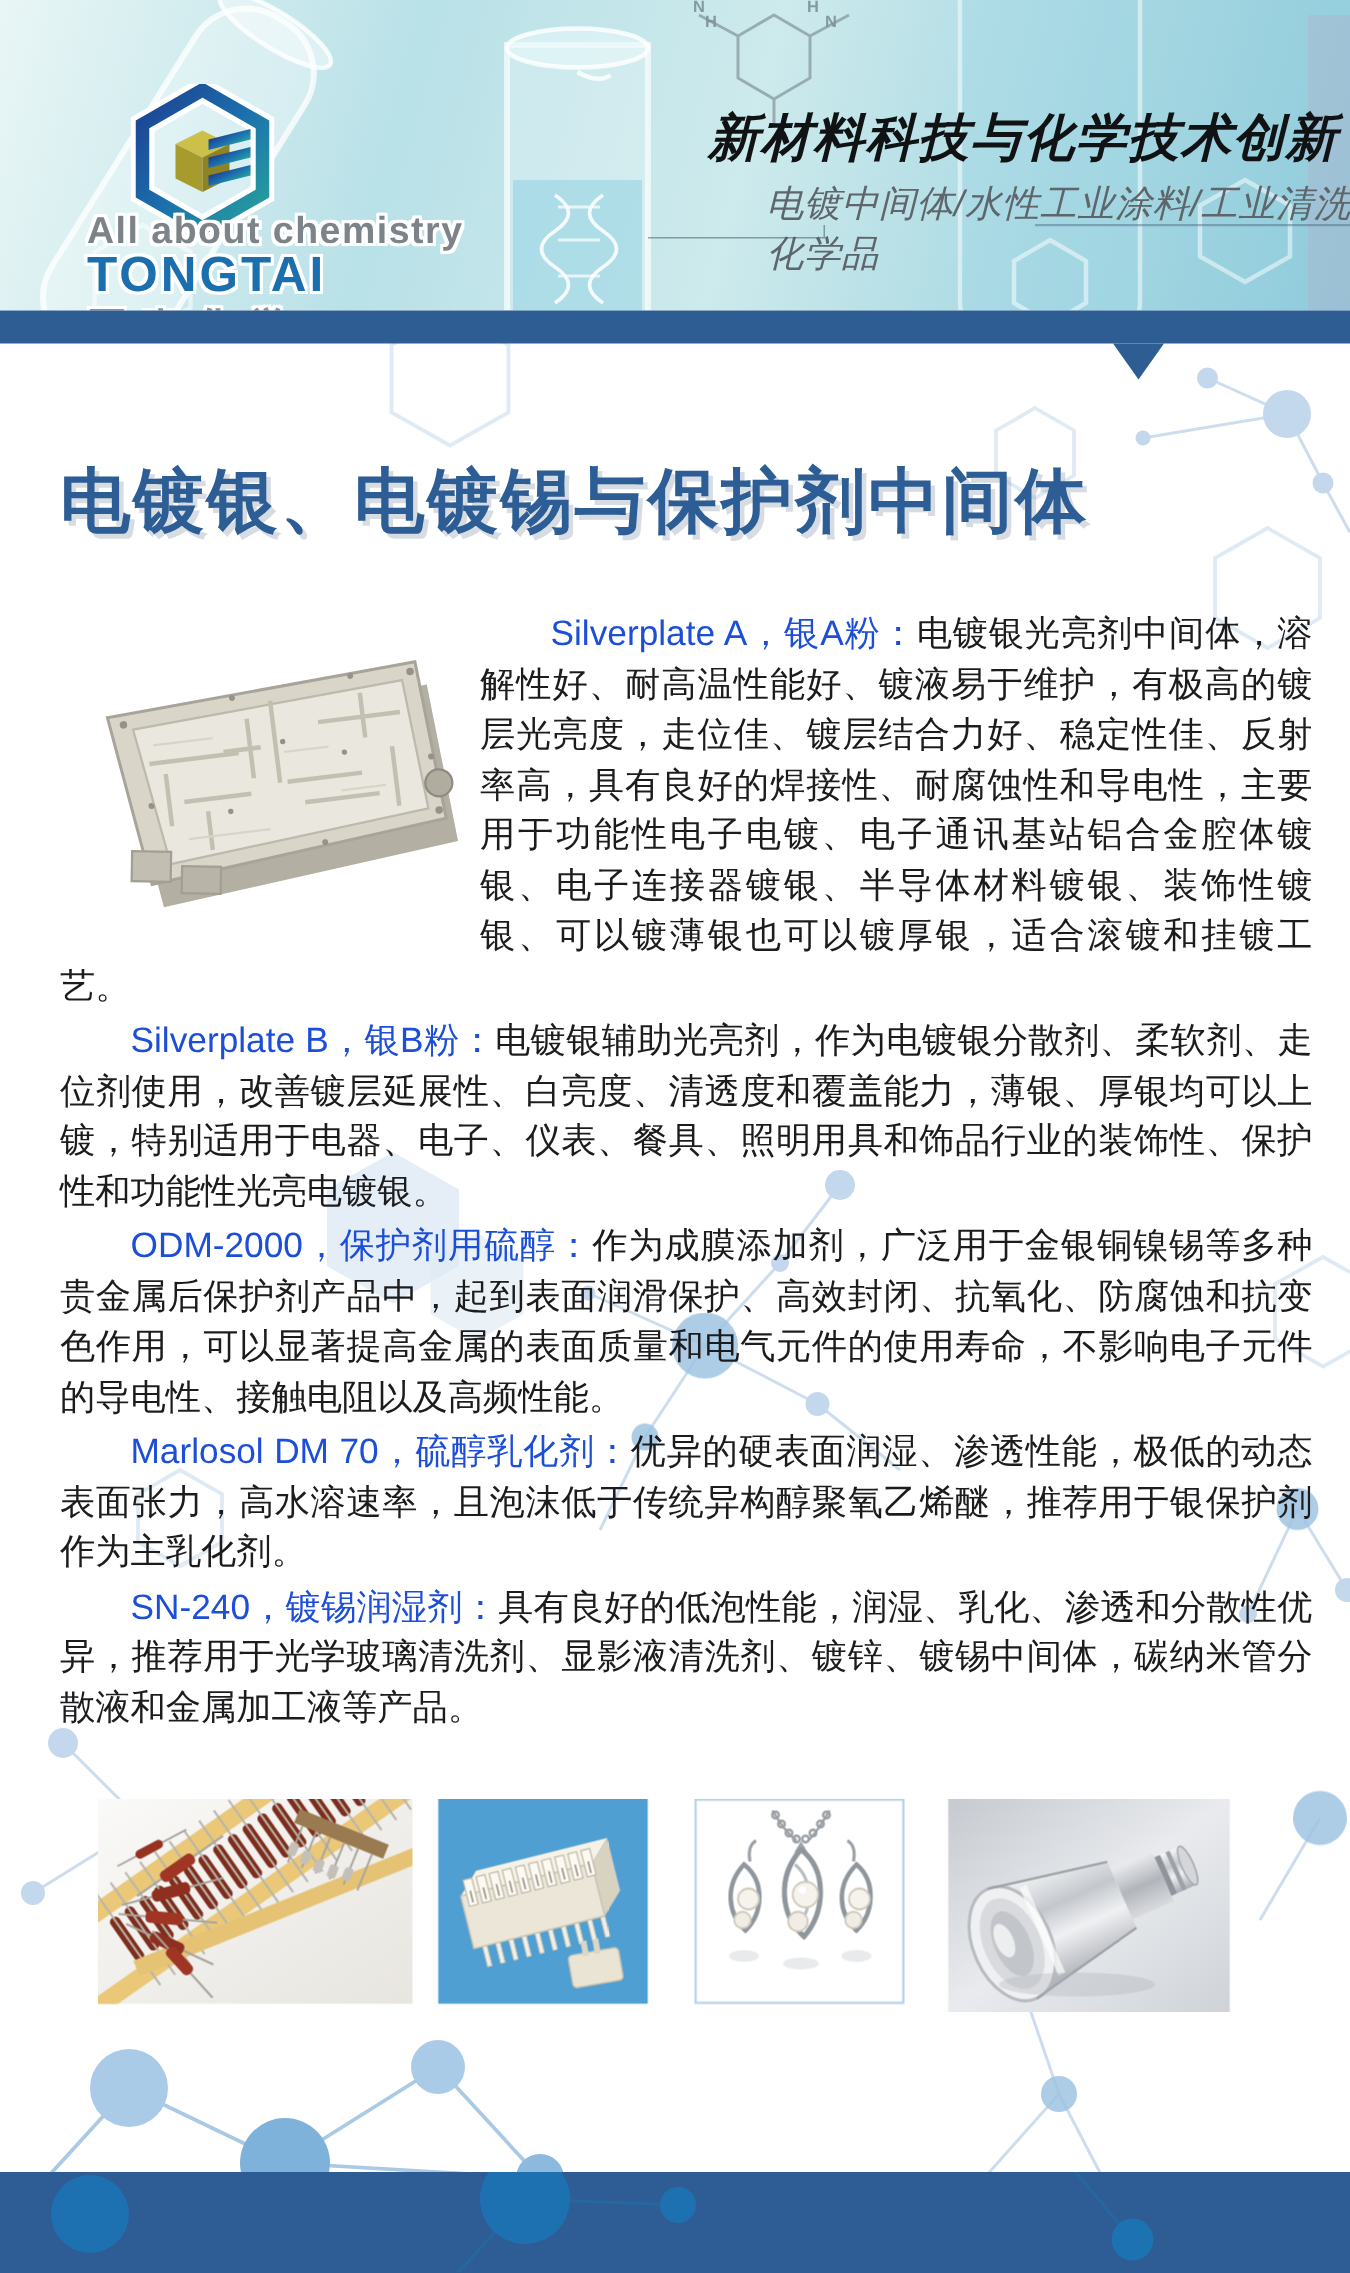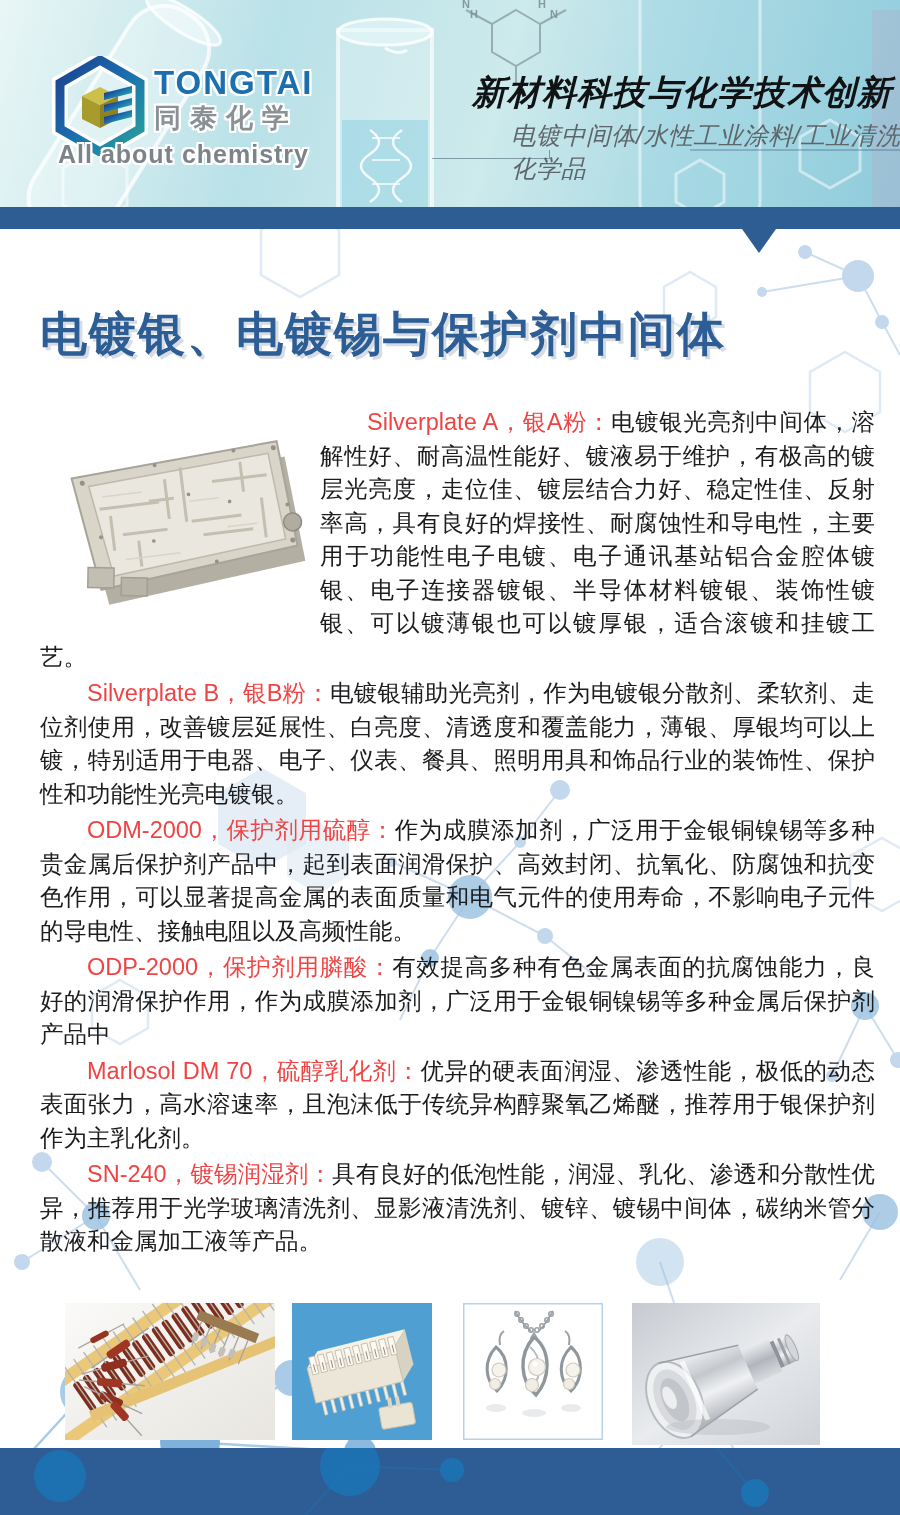--- a/index.html
+++ b/index.html
@@ -11,21 +11,21 @@
   }
   
   .bg-decor { position:absolute; inset:0; z-index:0; pointer-events:none; }
   
   .header {
     position:relative; height:207px; z-index:2;
     background:linear-gradient(105deg,#e9f6f5 0%,#b9e1e8 30%,#cdeaec 55%,#a7d8e2 78%,#8fcbdc 100%);
     overflow:hidden;
   }
   .header-art { position:absolute; inset:0; }
-  .logo { position:absolute; left:52px; top:56px; display:flex; align-items:flex-start; }
+  .logo { position:absolute; left:52px; top:56px; display:flex; align-items:center;flex-direction:column; }
   .logo-hex { width:96px; height:100px; }
   .logo-text { margin-left:6px; margin-top:10px; }
   .logo-en {
     font-size:33px; font-weight:bold; color:#1c6fae; letter-spacing:2px; line-height:1;
     text-shadow:-2px -2px 0 #fff,2px -2px 0 #fff,-2px 2px 0 #fff,2px 2px 0 #fff,0 2px 0 #fff,0 -2px 0 #fff,2px 0 0 #fff,-2px 0 0 #fff;
   }
   .logo-cn {
     font-size:27px; font-weight:bold; color:#8a9094; letter-spacing:9px; line-height:1.15; margin-top:4px;
     text-shadow:-2px -2px 0 #fff,2px -2px 0 #fff,-2px 2px 0 #fff,2px 2px 0 #fff,0 2px 0 #fff,0 -2px 0 #fff,2px 0 0 #fff,-2px 0 0 #fff;
   }
@@ -48,21 +48,21 @@
   }
   
   .content { position:relative; z-index:1; padding:0 25px 0 40px; }
   .page-title {
     margin-top:74px; text-align:left;
     font-size:47px; font-weight:900; color:#2d5d95; letter-spacing:2px;
     text-shadow:3px 3px 0 rgba(150,162,178,0.38);
   }
   .body-text { margin-top:40px; font-size:23.5px; line-height:33.5px; color:#1c1c1e; text-align:justify; }
   .para { text-indent:2em; margin-bottom:3px; }
-  .para .lead { color:#ef4444; }
+  .para .lead { color:#1d4ed8; }
   .para.clear { clear:both; }
   .hero-img { float:left; width:272px; height:203px; margin:2px 8px 8px 0; }
   
   .gallery { position:relative; z-index:1; margin:44px 0 0 65px; display:flex; align-items:flex-start; }
   .g-item { flex:none; }
   .g1 { width:210px; height:137px; margin-right:17px; }
   .g2 { width:140px; height:137px; margin-right:31px; }
   .g3 { width:140px; height:137px; margin-right:29px; }
   .g4 { width:188px; height:142px; }
   
@@ -244,21 +244,20 @@
 
         <rect x="40" y="150" width="26" height="20" fill="#c2beb2" stroke="#a39f94" stroke-width="1.5" transform="rotate(8 53 160)"></rect>
         <rect x="72" y="164" width="26" height="18" fill="#b8b4a8" stroke="#a39f94" stroke-width="1.5" transform="rotate(8 85 173)"></rect>
         <circle cx="250" cy="128" r="9" fill="#b0aca0" stroke="#8f8b80" stroke-width="1.5"></circle>
       </g>
     </svg>
 
     <p class="para"><span class="lead">Silverplate A，银A粉：</span><span>电镀银光亮剂中间体，溶解性好、耐高温性能好、镀液易于维护，有极高的镀层光亮度，走位佳、镀层结合力好、稳定性佳、反射率高，具有良好的焊接性、耐腐蚀性和导电性，主要用于功能性电子电镀、电子通讯基站铝合金腔体镀银、电子连接器镀银、半导体材料镀银、装饰性镀银、可以镀薄银也可以镀厚银，适合滚镀和挂镀工艺。</span></p>
     <p class="para clear"><span class="lead">Silverplate B，银B粉：</span><span>电镀银辅助光亮剂，作为电镀银分散剂、柔软剂、走位剂使用，改善镀层延展性、白亮度、清透度和覆盖能力，薄银、厚银均可以上镀，特别适用于电器、电子、仪表、餐具、照明用具和饰品行业的装饰性、保护性和功能性光亮电镀银。</span></p>
     <p class="para"><span class="lead">ODM-2000，保护剂用硫醇：</span><span>作为成膜添加剂，广泛用于金银铜镍锡等多种贵金属后保护剂产品中，起到表面润滑保护、高效封闭、抗氧化、防腐蚀和抗变色作用，可以显著提高金属的表面质量和电气元件的使用寿命，不影响电子元件的导电性、接触电阻以及高频性能。</span></p>
-    <p class="para"><span class="lead">ODP-2000，保护剂用膦酸：</span><span>有效提高多种有色金属表面的抗腐蚀能力，良好的润滑保护作用，作为成膜添加剂，广泛用于金银铜镍锡等多种金属后保护剂产品中</span></p>
     <p class="para"><span class="lead">Marlosol DM 70，硫醇乳化剂：</span><span>优异的硬表面润湿、渗透性能，极低的动态表面张力，高水溶速率，且泡沫低于传统异构醇聚氧乙烯醚，推荐用于银保护剂作为主乳化剂。</span></p>
     <p class="para"><span class="lead">SN-240，镀锡润湿剂：</span><span>具有良好的低泡性能，润湿、乳化、渗透和分散性优异，推荐用于光学玻璃清洗剂、显影液清洗剂、镀锌、镀锡中间体，碳纳米管分散液和金属加工液等产品。</span></p>
   </div>
 </div>
 
 <div class="gallery">
 
   <svg class="g-item g1" viewBox="0 0 210 137">
     <rect width="210" height="137" fill="#f4f3ef"></rect>
     <rect width="210" height="137" fill="url(#gshade)"></rect>

